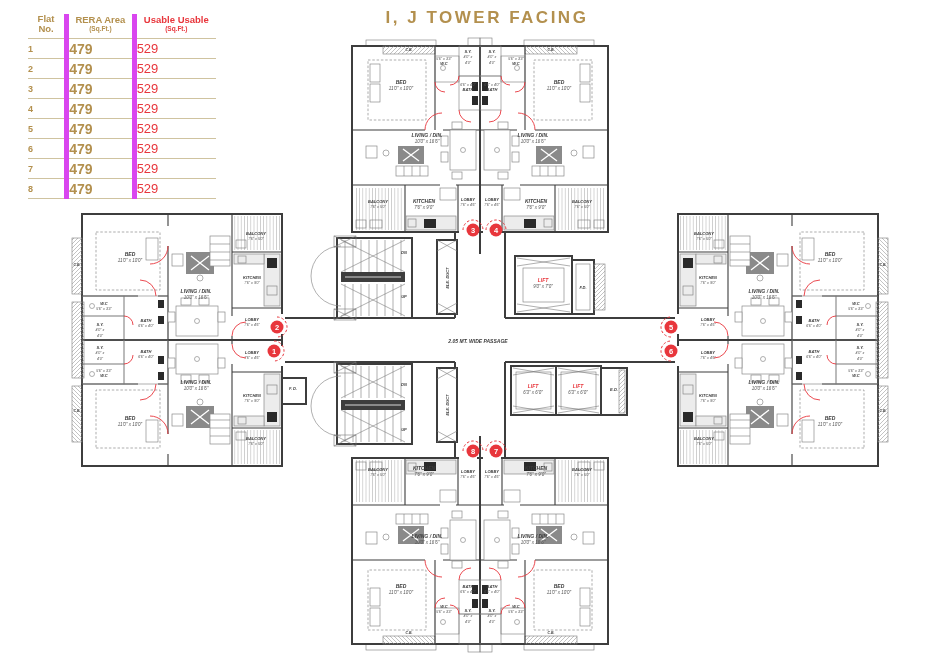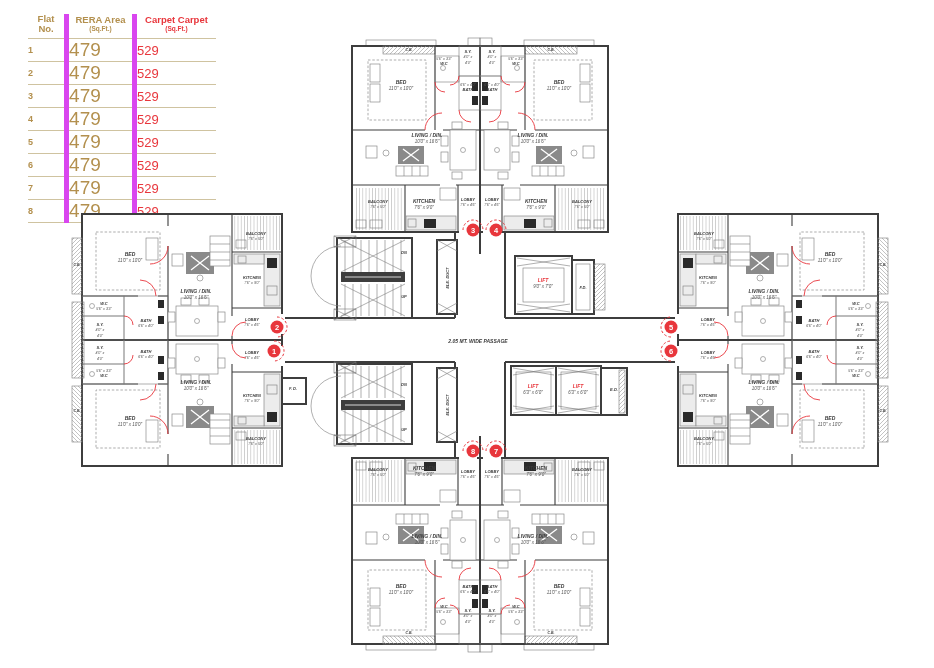--- a/index.html
+++ b/index.html
@@ -11,21 +11,21 @@
   
   .flat-table{position:absolute;left:28px;top:14px;width:188px;border-collapse:collapse;}
   .flat-table th,.flat-table td{padding:0;vertical-align:middle;}
   .flat-table thead th{border-bottom:1px solid #cfc3a0;padding-bottom:4px;}
   .flat-table td{border-bottom:1px solid #cfc3a0;height:19px;}
   .col-sep{border-left:5px solid #d946ef;}
   .h-main{display:block;font-size:9.5px;font-weight:bold;color:#b3904e;line-height:10px;}
   .h-sub{display:block;font-size:6.5px;font-weight:bold;color:#b3904e;line-height:8px;}
   .h-red .h-main,.h-red .h-sub{color:#e8363c;}
   .c-no{font-size:9px;font-weight:bold;color:#b3904e;width:38px;}
-  .c-rera{font-size:19px;font-weight:normal;color:#b3904e;width:66px;}
+  .c-rera{font-size:14px;font-weight:bold;color:#b3904e;width:66px;}
   .c-carpet{font-size:13px;font-weight:normal;color:#e8363c;width:84px;}
   
   svg{position:absolute;left:0;top:0;}
   .w{stroke:#3d3d3d;stroke-width:2;fill:none;}
   .fw{stroke:#3d3d3d;stroke-width:2;fill:#fff;}
   .w1{stroke:#3d3d3d;stroke-width:1.1;fill:none;}
   .tn{stroke:#7a7a7a;stroke-width:.6;fill:none;}
   .fur{fill:#fff;stroke:#8a8a8a;stroke-width:.7;}
   .furd{fill:#ececec;stroke:#8a8a8a;stroke-width:.7;}
   .blk{fill:#2a2a2a;stroke:none;}
@@ -37,34 +37,35 @@
   .ln{font-family:"Liberation Sans",sans-serif;font-style:italic;font-weight:bold;fill:#3a3a3a;}
   .ld{font-family:"Liberation Sans",sans-serif;font-style:italic;fill:#555;}
   .lr{font-family:"Liberation Sans",sans-serif;font-style:italic;font-weight:bold;fill:#e8363c;}
   .mnum{font-family:"Liberation Sans",sans-serif;font-weight:bold;fill:#fff;font-size:7.5px;}
 </style>
 </head>
 <body>
 
 <div class="stage">
 
+  <div class="plan-title">I, J  TOWER FACING</div>
 
   <table class="flat-table">
     <thead>
       <tr>
         <th>
           <span class="h-main">Flat</span>
           <span class="h-main">No.</span>
         </th>
         <th class="col-sep">
           <span class="h-main">RERA Area</span>
           <span class="h-sub">(Sq.Ft.)</span>
         </th>
         <th class="col-sep h-red">
-          <span class="h-main">Carpet Carpet</span>
+          <span class="h-main">Usable Usable</span>
           <span class="h-sub">(Sq.Ft.)</span>
         </th>
       </tr>
     </thead>
     <tbody id="table-rows">
         <tr>
           <td class="c-no">1</td>
           <td class="c-rera col-sep">479</td>
           <td class="c-carpet col-sep">529</td>
         </tr>

